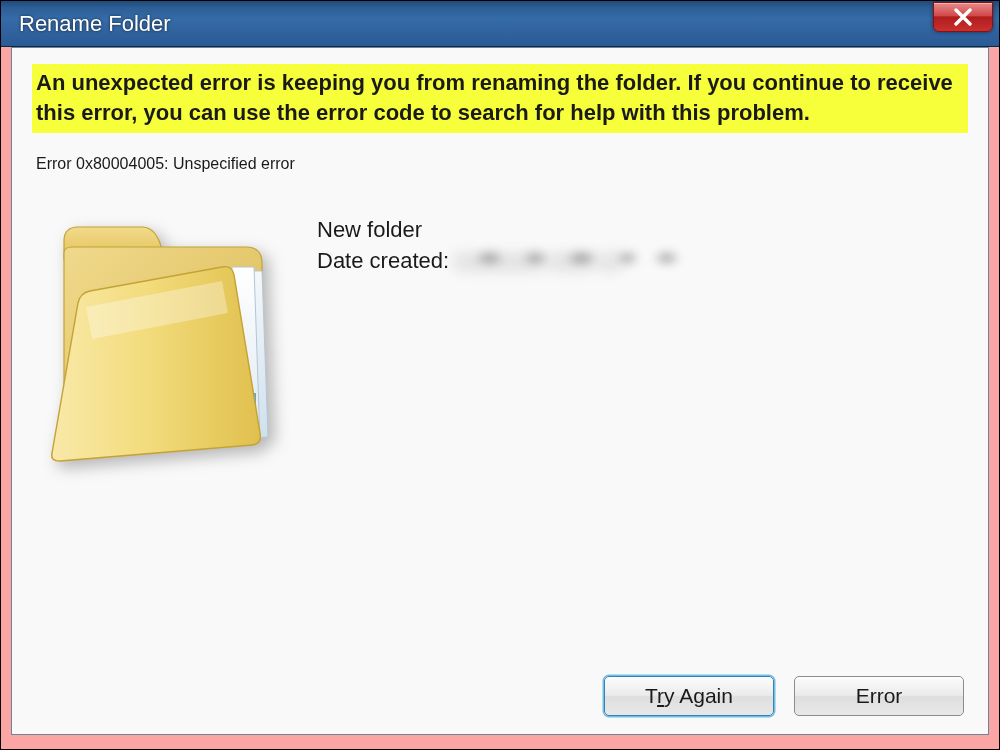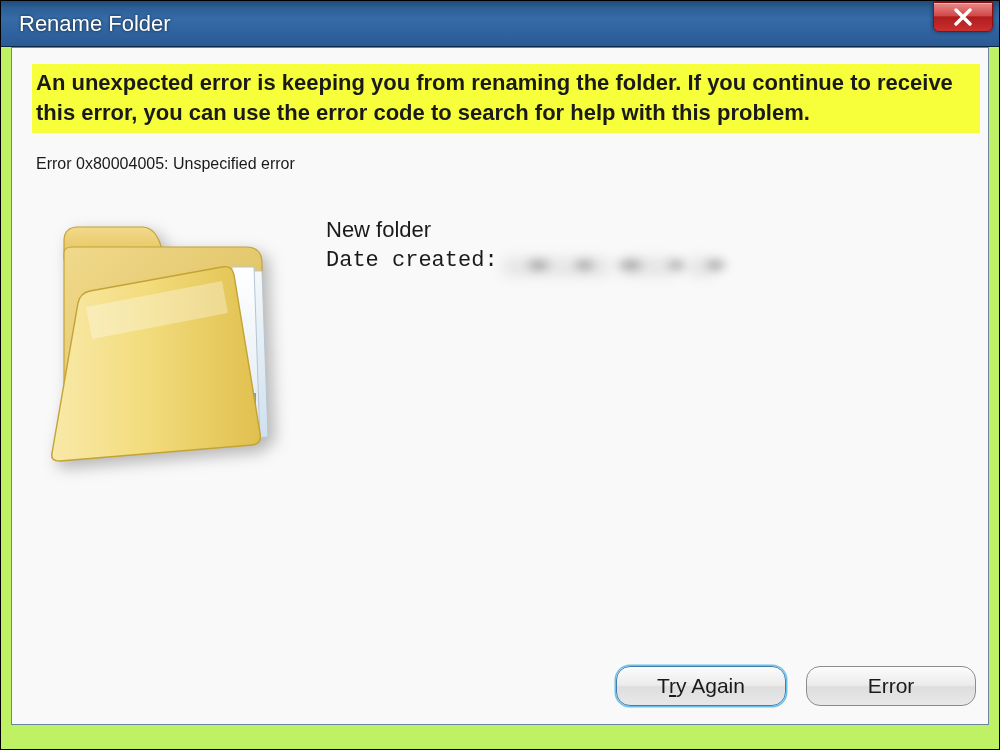--- a/index.html
+++ b/index.html
@@ -8,21 +8,21 @@
       width: 1000px;
       height: 750px;
       font-family: "Segoe UI", Tahoma, sans-serif;
       background: #000;
       overflow: hidden;
     }
 
     .window {
       width: 1000px;
       height: 750px;
-      background: #bef264;
+      background: #fca5a5;
       border: 1px solid #000;
       display: flex;
       flex-direction: column;
     }
 
     .titlebar {
       height: 46px;
       background: linear-gradient(to bottom,
         #204b7a 0%,
         #2d5f96 15%,
@@ -60,26 +60,26 @@
       justify-content: center;
       cursor: pointer;
       box-shadow: inset 0 1px 0 rgba(255,255,255,0.4),
                   0 0 4px rgba(0,0,0,0.5);
     }
 
     .close-button svg { display: block; }
 
     .client-area {
       flex: 1;
-      margin: 0 10px 24px 10px;
+      margin: 0 10px 14px 10px;
       background: #f9f9f9;
       border: 1px solid #6a869f;
       display: flex;
       flex-direction: column;
-      padding: 20px 12px 18px 24px;
+      padding: 20px 24px 18px 24px;
     }
 
     .highlight-message {
       background: #f6ff3a;
       padding: 4px 4px 6px 4px;
       margin: -4px -4px 20px -4px;
       font-size: 22px;
       font-weight: 600;
       color: #1a1a1a;
       line-height: 1.35;
@@ -89,21 +89,21 @@
       font-size: 16px;
       font-weight: 400;
       color: #1a1a1a;
       margin-top: 2px;
       margin-bottom: 40px;
     }
 
     .file-details {
       display: flex;
       align-items: flex-start;
-      gap: 30px;
+      gap: 21px;
       flex: 1;
       padding-left: 10px;
     }
 
     .folder-icon-wrap {
       width: 250px;
       height: 260px;
       position: relative;
     }
 
@@ -114,23 +114,22 @@
 
     .file-text {
       padding-top: 2px;
       font-size: 22px;
       color: #1a1a1a;
       line-height: 1.4;
     }
 
     .date-row {
       display: flex;
-      align-items: flex-end;
+      align-items: flex-start;
       gap: 6px;
-      font-family: Liberation Mono, monospace;
     }
 
     .blurred-value {
       display: inline-block;
       width: 230px;
       height: 24px;
       color: transparent;
       text-shadow: 0 0 14px #8a8a8a;
       background:
         radial-gradient(ellipse 22px 12px at 15% 50%, #9a9a9a 0%, transparent 70%),
@@ -151,21 +150,21 @@
     }
 
     .btn {
       min-width: 170px;
       height: 40px;
       font-family: "Segoe UI", Tahoma, sans-serif;
       font-size: 21px;
       color: #1a1a1a;
       background: linear-gradient(to bottom, #fcfcfc 0%, #ebebeb 48%, #dedede 52%, #e8e8e8 100%);
       border: 1px solid #8c8c8c;
-      border-radius: 14px;
+      border-radius: 5px;
       cursor: pointer;
       box-shadow: inset 0 1px 0 rgba(255,255,255,0.8);
     }
 
     .btn.default {
       border: 1px solid #3c7fb1;
       box-shadow: 0 0 0 1.5px #6dc1e8,
                   inset 0 1px 0 rgba(255,255,255,0.8);
     }
 

